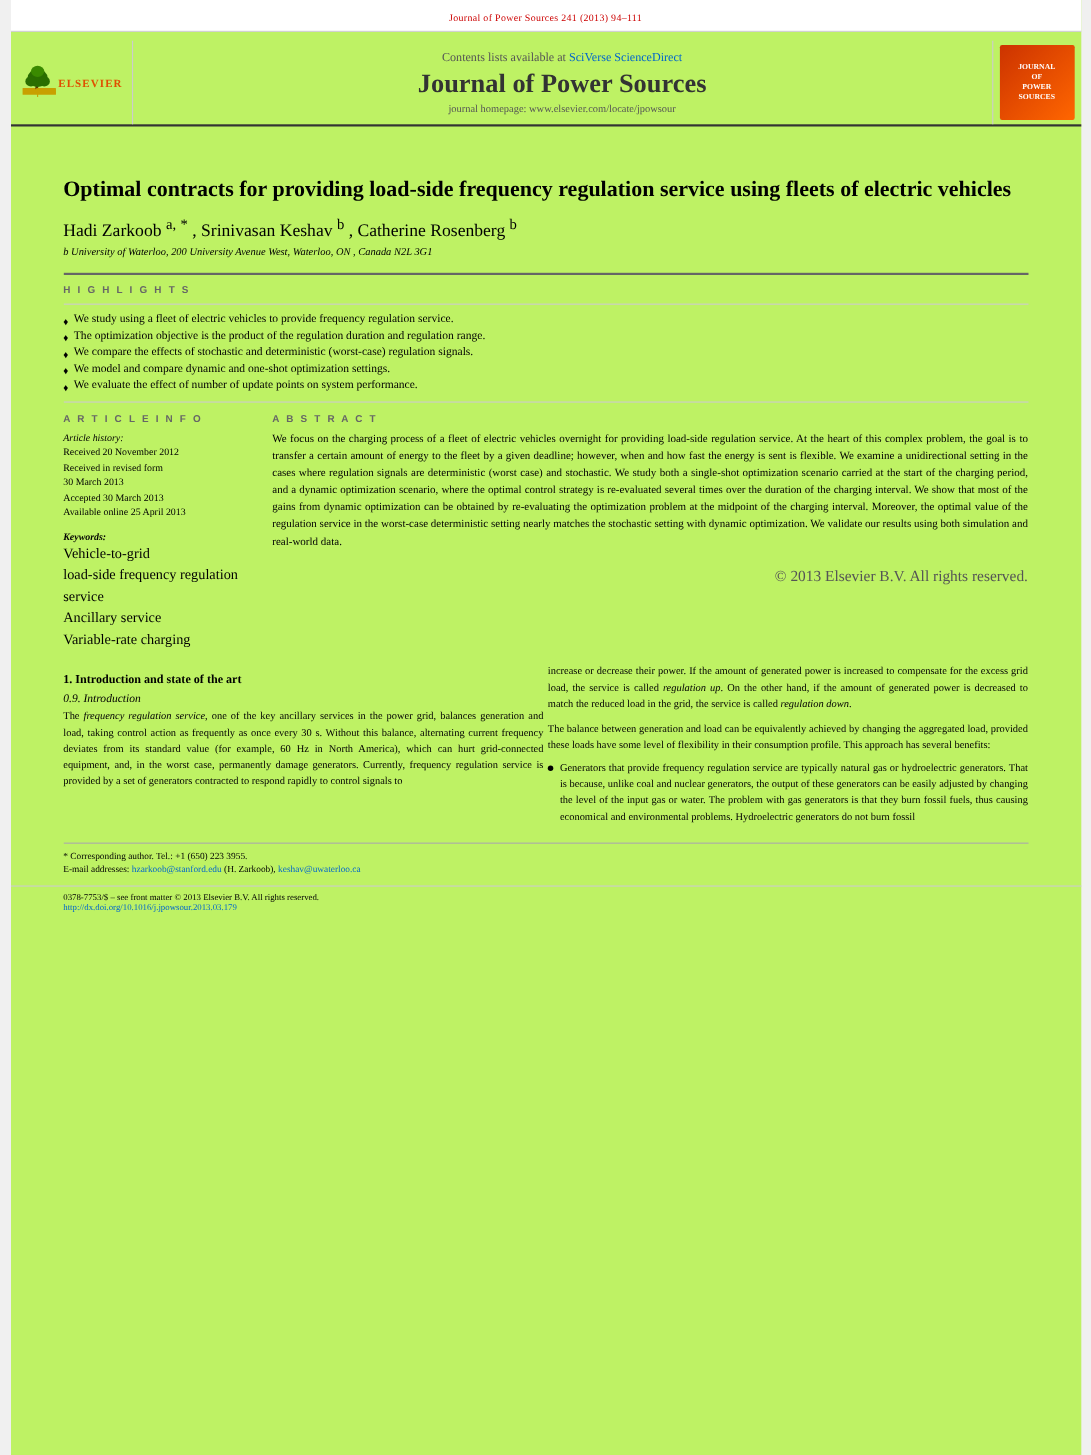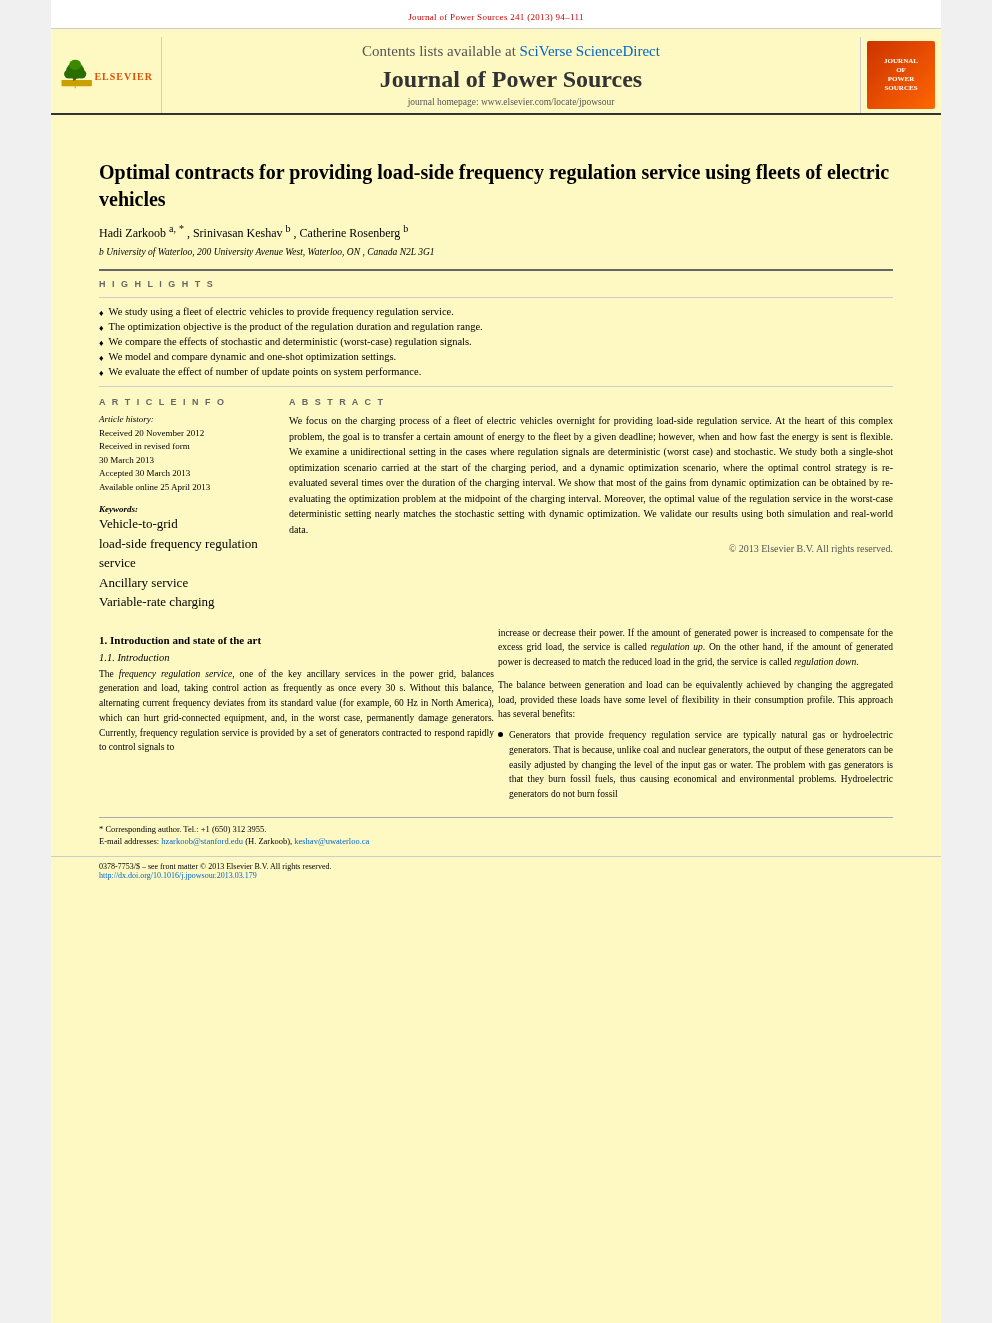--- a/index.html
+++ b/index.html
@@ -5,23 +5,23 @@
     * { margin: 0; padding: 0; box-sizing: border-box; }
     body {
       background: #f0f0f0;
       font-family: 'Times New Roman', Times, serif;
       display: flex;
       justify-content: center;
       align-items: flex-start;
       min-height: 100vh;
     }
     .page {
-      width: 890px;
+      width: 973px;
       min-height: 1323px;
-      background: #fef9c3;
+      background: #bef264;
       padding: 0;
       position: relative;
     }
     .top-bar {
       background: #fff;
       text-align: center;
       padding: 6px 0 4px 0;
       border-bottom: 1px solid #ccc;
     }
     .top-bar .journal-ref {
@@ -58,21 +58,21 @@
       flex: 1;
       display: flex;
       flex-direction: column;
       align-items: center;
       justify-content: center;
       border-left: 1px solid #ccc;
       border-right: 1px solid #ccc;
       padding: 6px 10px;
     }
     .sciverse-line {
-      font-size: 15px;
+      font-size: 11px;
       color: #555;
       margin-bottom: 2px;
     }
     .sciverse-link {
       color: #0066cc;
     }
     .journal-title {
       font-size: 24px;
       font-weight: bold;
       color: #333;
@@ -111,21 +111,21 @@
     }
     .article-title {
       font-size: 20px;
       font-weight: bold;
       color: #000;
       line-height: 1.35;
       margin: 26px 0 10px 0;
       font-family: 'Times New Roman', serif;
     }
     .authors {
-      font-size: 12px;
+      font-size: 16px;
       color: #000;
       margin-bottom: 4px;
     }
     .affiliations {
       font-size: 9.5px;
       color: #000;
       line-height: 1.5;
       margin-bottom: 10px;
       font-style: italic;
     }
@@ -209,24 +209,24 @@
       color: #000;
       line-height: 1.5;
     }
     .abstract-text {
       font-size: 10px;
       color: #000;
       line-height: 1.55;
       text-align: justify;
     }
     .copyright-line {
-      font-size: 10px;
+      font-size: 14px;
       color: #555;
       text-align: right;
-      margin-top: 6px;
+      margin-top: 17px;
     }
     .body-section {
       display: flex;
       gap: 4px;
       margin-top: 14px;
       padding: 0 48px;
     }
     .body-left {
       flex: 1;
     }
@@ -413,21 +413,21 @@
         <div class="abstract-text">We focus on the charging process of a fleet of electric vehicles overnight for providing load-side regulation service. At the heart of this complex problem, the goal is to transfer a certain amount of energy to the fleet by a given deadline; however, when and how fast the energy is sent is flexible. We examine a unidirectional setting in the cases where regulation signals are deterministic (worst case) and stochastic. We study both a single-shot optimization scenario carried at the start of the charging period, and a dynamic optimization scenario, where the optimal control strategy is re-evaluated several times over the duration of the charging interval. We show that most of the gains from dynamic optimization can be obtained by re-evaluating the optimization problem at the midpoint of the charging interval. Moreover, the optimal value of the regulation service in the worst-case deterministic setting nearly matches the stochastic setting with dynamic optimization. We validate our results using both simulation and real-world data.</div>
         <div class="copyright-line">© 2013 Elsevier B.V. All rights reserved.</div>
       </div>
     </div>
   </div>
 
   <div class="body-section">
 
     <div class="body-left">
       <div class="section-heading">1.  Introduction and state of the art</div>
-      <div class="subsection-heading">1.1.  Introduction</div>
+      <div class="subsection-heading">0.9.  Introduction</div>
       <p class="body-text">
         The <em>frequency regulation service</em>, one of the key ancillary services in the power grid, balances generation and load, taking control action as frequently as once every 30 s. Without this balance, alternating current frequency deviates from its standard value (for example, 60 Hz in North America), which can hurt grid-connected equipment, and, in the worst case, permanently damage generators. Currently, frequency regulation service is provided by a set of generators contracted to respond rapidly to control signals to
       </p>
     </div>
 
     <div class="body-right">
       <p class="body-text">
         increase or decrease their power. If the amount of generated power is increased to compensate for the excess grid load, the service is called <em>regulation up</em>. On the other hand, if the amount of generated power is decreased to match the reduced load in the grid, the service is called <em>regulation down</em>.
       </p>
       <p class="body-text" style="margin-top:8px;">
@@ -439,21 +439,21 @@
           <p class="body-text">
             Generators that provide frequency regulation service are <span>typically</span> natural gas or hydroelectric generators. That is because, unlike coal and nuclear generators, the output of these generators can be easily adjusted by changing the level of the input gas or water. The problem with gas generators is that they burn fossil fuels, thus causing economical and environmental problems. Hydroelectric generators do not burn fossil
           </p>
         </div>
       </div>
     </div>
   </div>
 
   <div class="footnote-section">
     <div class="footnote-text">
-      <span>* Corresponding author. Tel.: +1 (650) 312 3955.</span>
+      <span>* Corresponding author. Tel.: +1 (650) 223 3955.</span>
     </div>
     <div class="footnote-text">
       <span>E-mail addresses:</span>
       <a href="#">hzarkoob@stanford.edu</a>
       <span>(H. Zarkoob),</span>
       <a href="#">keshav@uwaterloo.ca</a>
       <span> </span>
     </div>
   </div>
 

